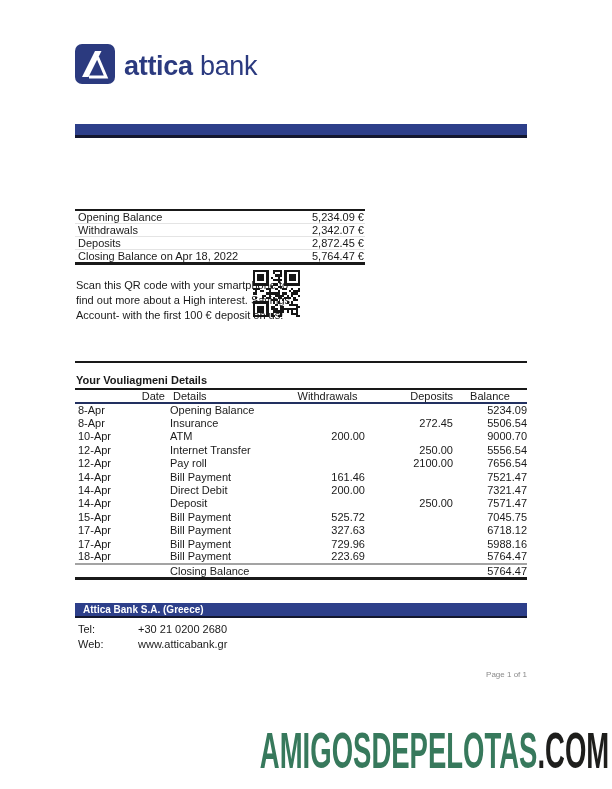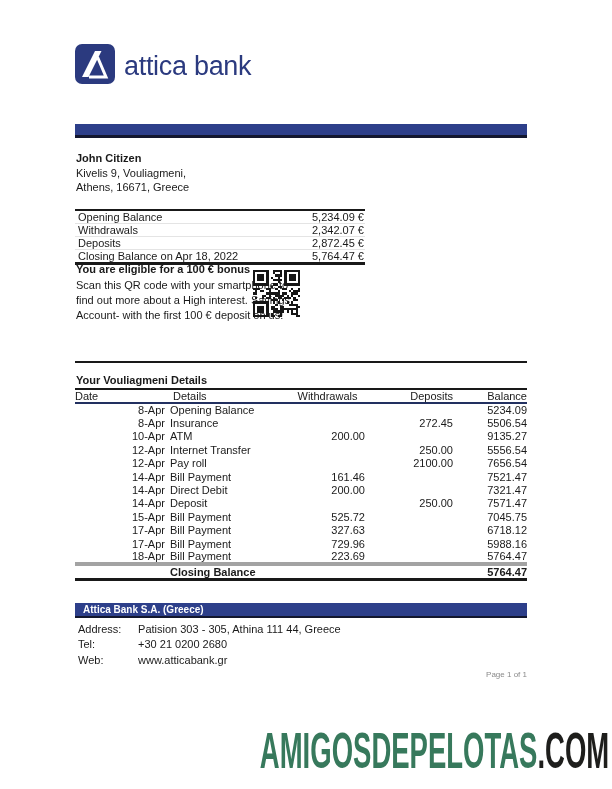--- a/index.html
+++ b/index.html
@@ -4,21 +4,21 @@
 <style>
   * { box-sizing: border-box; }
   html,body { margin:0; padding:0; background:#ffffff; }
   .page {
     position:relative; width:612px; height:789px; background:#fff;
     font-family:"Liberation Sans", sans-serif; color:#1a1a1a; overflow:hidden;
   }
   
   .logo { position:absolute; left:75px; top:44px; display:flex; align-items:center; gap:9px; }
   .logo-text { font-size:27px; color:#2b3a7f; letter-spacing:-0.3px; }
-  .logo-text .bold { font-weight:400;margin-top:44px; }
+  .logo-text .bold { font-weight:700;margin-top:44px; }
   .logo-text .light { font-weight:400; }
   
   .topbar { position:absolute; left:75px; top:124px; width:452px; height:14px;
             background:#2d3f8a; border-bottom:3px solid #13172e; }
   
   .customer { position:absolute; left:76px; top:151px; font-size:11px; line-height:14.5px; }
   .customer .name { font-weight:700; }
   
   .summary { position:absolute; left:75px; top:209px; width:290px;
              border-collapse:collapse; font-size:11px;
@@ -41,30 +41,30 @@
   .txtable { position:absolute; left:75px; top:388px; width:452px; table-layout:fixed;
              border-collapse:collapse; font-size:11px; }
   .txtable th { font-weight:400; height:14px; padding:0;
                 border-top:2px solid #191919; border-bottom:2px solid #223060; }
   .txtable td { height:13.4px; padding:0; }
   .txtable .c-date  { width:90px; }
   .txtable .c-det   { width:125px; }
   .txtable .c-wdr   { width:75px; }
   .txtable .c-dep   { width:88px; }
   .txtable .c-bal   { width:74px; }
-  .txtable th.h-date { text-align:left; }
+  .txtable th.h-date { text-align:right; }
   .txtable th.h-det  { text-align:left; padding-left:8px;margin-left:18px; }
   .txtable th.h-wdr  { text-align:center; }
   .txtable th.h-dep  { text-align:right; }
-  .txtable th.h-bal  { text-align:right; }
-  .txtable td.t-date { text-align:right; padding-left:3px; }
+  .txtable th.h-bal  { text-align:center; }
+  .txtable td.t-date { text-align:left; padding-left:3px; }
   .txtable td.t-det  { text-align:left; padding-left:5px; }
   .txtable td.t-wdr, .txtable td.t-dep, .txtable td.t-bal { text-align:right; }
-  .txtable tr.closing td { border-top:4px solid #a3a3a3; border-bottom:3px solid #191919;
-                           font-weight:700; height:14px;margin-top:12px; }
+  .txtable tr.closing td { border-top:2px solid #a3a3a3; border-bottom:3px solid #191919;
+                           font-weight:400; height:14px;margin-top:12px; }
   
   .footerbar { position:absolute; left:75px; top:603px; width:452px; height:15px;
                background:#2d3f8a; border-bottom:2px solid #13172e;
                color:#fff; font-size:10px; font-weight:700; padding:1px 0 0 8px; }
   .footrows { position:absolute; left:78px; top:622px; font-size:11px; line-height:15.4px; }
   .footrows .lbl { display:inline-block; width:57px; }
   .pagenum { position:absolute; right:85px; top:670px; font-size:8px; color:#8a8a8a; }
   
   .watermark { position:absolute; right:3px; top:724px; font-size:50px; font-weight:700;
                white-space:nowrap; letter-spacing:0; line-height:54px;
@@ -83,25 +83,20 @@
         <rect x="0" y="0" width="40" height="40" rx="7" fill="#2b3a7f"></rect>
         <path d="M7 33 L20 7 L26.5 7 L13.5 33 Z" fill="#ffffff"></path>
         <path d="M22.5 13 L31 33 L14 33" fill="none" stroke="#ffffff" stroke-width="3"></path>
       </svg>
     </span>
     <span class="logo-text"><span class="bold">attica</span> <span class="light">bank</span></span>
   </div>
 
   <div class="topbar"></div>
 
-  <div class="customer">
-    <div class="name">John Citizen</div>
-    <div>Kivelis 9, Vouliagmeni,</div>
-    <div>Athens, 16671, Greece</div>
-  </div>
 
   <table class="summary">
     <tbody>
         <tr>
       <td class="lbl">Opening Balance</td>
       <td class="val">5,234.09 €</td>
     </tr>
     <tr>
       <td class="lbl">Withdrawals</td>
       <td class="val">2,342.07 €</td>
@@ -110,21 +105,20 @@
       <td class="lbl">Deposits</td>
       <td class="val">2,872.45 €</td>
     </tr>
     <tr class="closing">
       <td class="lbl">Closing  Balance on Apr 18, 2022</td>
       <td class="val">5,764.47 €</td>
     </tr>
   </tbody>
     </table>
 
-  <div class="bonus-title">You are eligible for a 100 € bonus</div>
   <div class="bonus-body">Scan this QR code with your smartphone to find out more about a High interest. Savings Account- with the first 100 € deposit on us!</div>
   <div class="qr">
       <div class="on"></div>
       <div class="on"></div>
       <div class="on"></div>
       <div class="on"></div>
       <div class="on"></div>
       <div class="on"></div>
       <div class="on"></div>
       <div></div>
@@ -596,21 +590,21 @@
           <td class="t-det">Insurance</td>
           <td class="t-wdr"></td>
           <td class="t-dep">272.45</td>
           <td class="t-bal">5506.54</td>
         </tr>
         <tr>
           <td class="t-date">10-Apr</td>
           <td class="t-det">ATM</td>
           <td class="t-wdr">200.00</td>
           <td class="t-dep"></td>
-          <td class="t-bal">9135.27</td>
+          <td class="t-bal">9000.70</td>
         </tr>
         <tr>
           <td class="t-date">12-Apr</td>
           <td class="t-det">Internet Transfer</td>
           <td class="t-wdr"></td>
           <td class="t-dep">250.00</td>
           <td class="t-bal">5556.54</td>
         </tr>
         <tr>
           <td class="t-date">12-Apr</td>
@@ -676,24 +670,20 @@
         <td class="t-wdr"></td>
         <td class="t-dep"></td>
         <td class="t-bal">5764.47</td>
       </tr>
     </tfoot>
   </table>
 
   <div class="footerbar">Attica Bank S.A. (Greece)</div>
   <div class="footrows">
     <div>
-      <span class="lbl">Address:</span>
-      <span>Patision 303 - 305, Athina 111 44, Greece</span>
-    </div>
-    <div>
       <span class="lbl">Tel:</span>
       <span>+30 21 0200 2680</span>
     </div>
     <div>
       <span class="lbl">Web:</span>
       <span>www.atticabank.gr</span>
     </div>
   </div>
 
   <div class="pagenum">Page 1 of 1</div>

